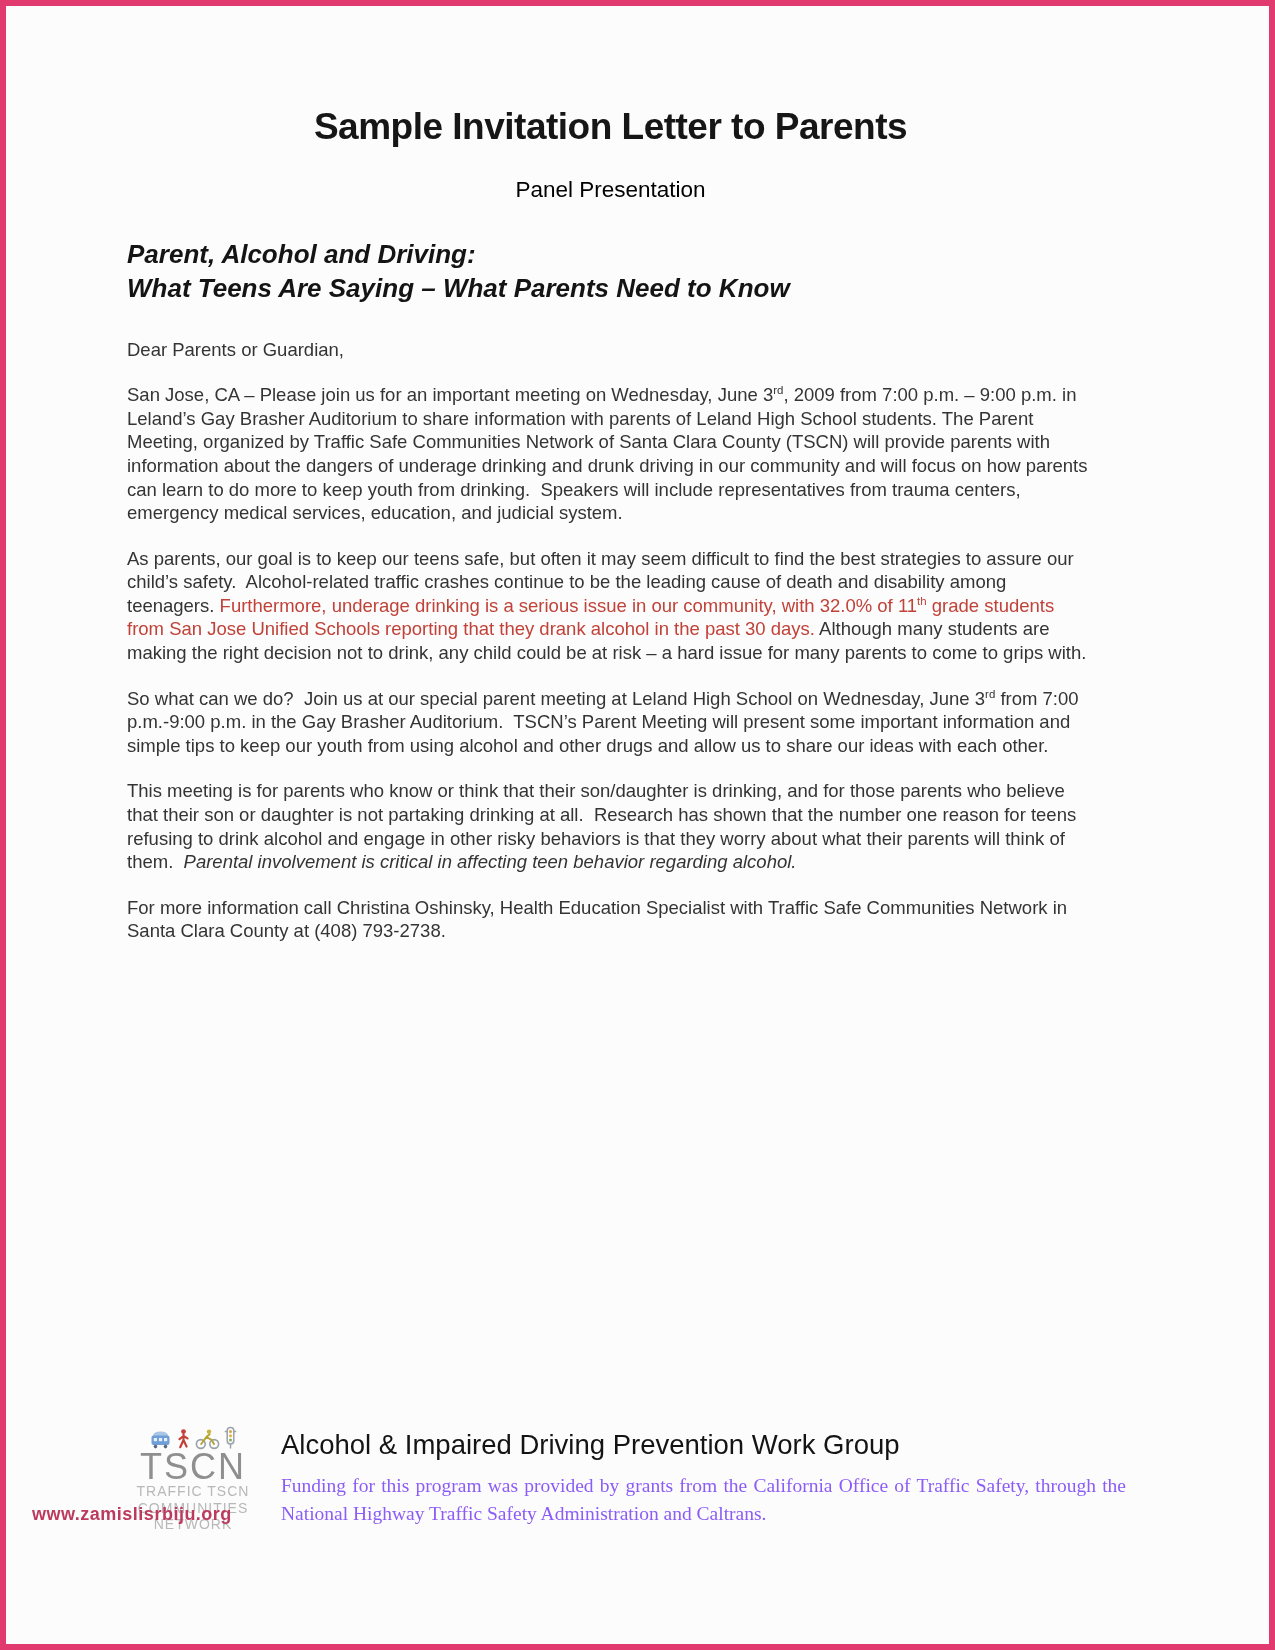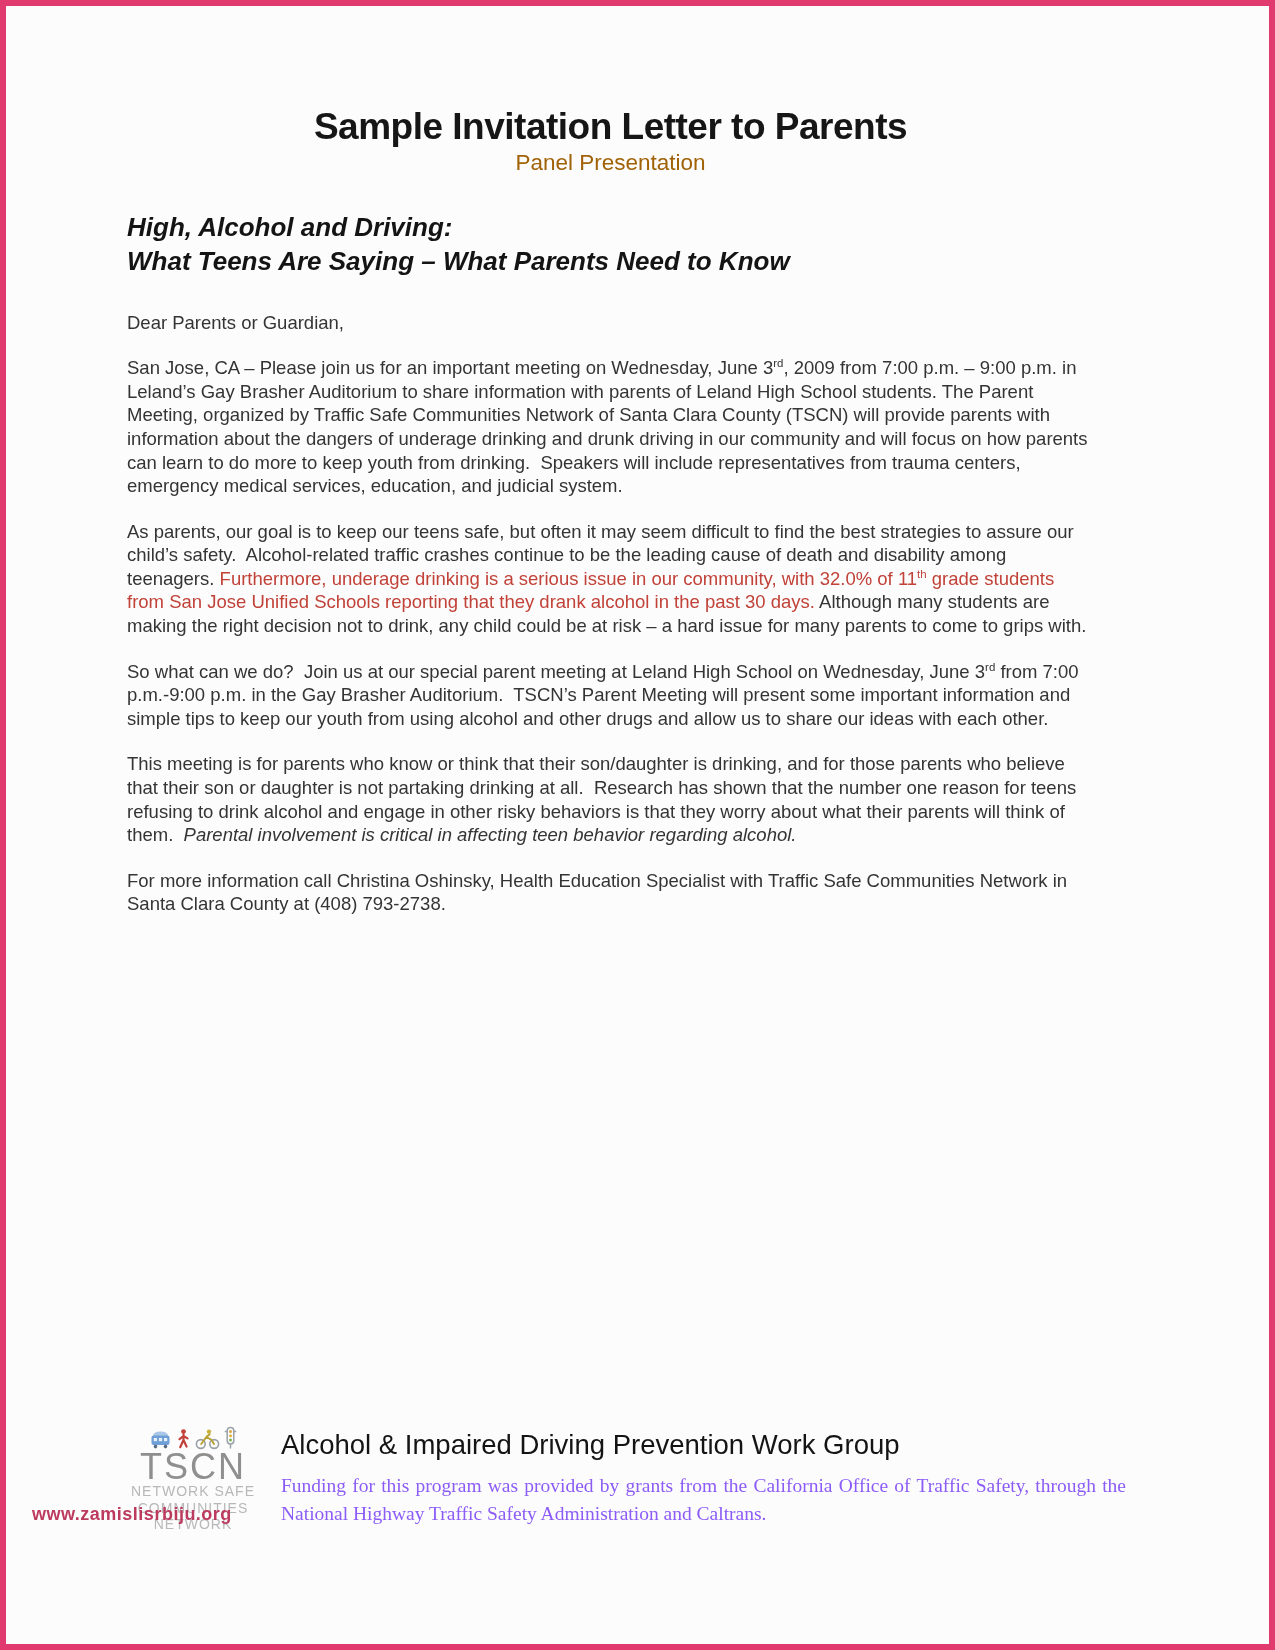--- a/index.html
+++ b/index.html
@@ -24,24 +24,25 @@
   .title {
     margin-top: 100px;
     text-align: center;
     font-size: 37px;
     font-weight: bold;
     letter-spacing: -0.5px;
     color: #161616;
     line-height: 1.15;
   }
   .subtitle {
+    margin-top: 27px;
     text-align: center;
     font-size: 22.5px;
     font-weight: normal;
-    color: #a16207;
+    color: #000000;
     line-height: 28px;
   }
   .letter-heading {
     margin-top: 33px;
     font-size: 26px;
     font-weight: bold;
     font-style: italic;
     color: #141414;
     line-height: 34px;
   }
@@ -135,21 +136,21 @@
   .icon svg { display: block; }
 </style>
 </head>
 <body>
 
 <div class="page">
   <div class="content">
     <h1 class="title">Sample Invitation Letter to Parents</h1>
     <div class="subtitle">Panel Presentation</div>
     <h2 class="letter-heading">
-      <span class="hline">High, Alcohol and Driving:</span>
+      <span class="hline">Parent, Alcohol and Driving:</span>
       <span class="hline">What Teens Are Saying – What Parents Need to Know</span>
     </h2>
     <p class="salutation">Dear Parents or Guardian,</p>
     <p class="body-p"><span class="seg-normal">San Jose, CA – Please join us for an important meeting on Wednesday, June 3</span><span class="seg-sup">rd</span><span class="seg-normal">, 2009 from 7:00 p.m. – 9:00 p.m. in Leland’s Gay Brasher Auditorium to share information with parents of Leland High School students. The Parent Meeting, organized by Traffic Safe Communities Network of Santa Clara County (TSCN) will provide parents with information about the dangers of underage drinking and drunk driving in our community and will focus on how parents can learn to do more to keep youth from drinking.  Speakers will include representatives from trauma centers, emergency medical services, education, and judicial system.</span></p>
     <p class="body-p"><span class="seg-normal">As parents, our goal is to keep our teens safe, but often it may seem difficult to find the best strategies to assure our child’s safety.  Alcohol-related traffic crashes continue to be the leading cause of death and disability among teenagers. </span><span class="seg-red">Furthermore, underage drinking is a serious issue in our community, with 32.0% of 11</span><span class="seg-red-sup">th</span><span class="seg-red"> grade students from San Jose Unified Schools reporting that they drank alcohol in the past 30 days.</span><span class="seg-normal"> Although many students are making the right decision not to drink, any child could be at risk – a hard issue for many parents to come to grips with.</span></p>
     <p class="body-p"><span class="seg-normal">So what can we do?  Join us at our special parent meeting at Leland High School on Wednesday, June 3</span><span class="seg-sup">rd</span><span class="seg-normal"> from 7:00 p.m.-9:00 p.m. in the Gay Brasher Auditorium.  TSCN’s Parent Meeting will present some important information and simple tips to keep our youth from using alcohol and other drugs and allow us to share our ideas with each other.</span></p>
     <p class="body-p"><span class="seg-normal">This meeting is for parents who know or think that their son/daughter is drinking, and for those parents who believe that their son or daughter is not partaking drinking at all.  Research has shown that the number one reason for teens refusing to drink alcohol and engage in other risky behaviors is that they worry about what their parents will think of them.  </span><span class="seg-italic">Parental involvement is critical in affecting teen behavior regarding alcohol.</span></p>
     <p class="body-p"><span class="seg-normal">For more information call Christina Oshinsky, Health Education Specialist with Traffic Safe Communities Network in Santa Clara County at (408) 793-2738.</span></p>
   </div>
 
@@ -185,21 +186,21 @@
           <svg width="15" height="24" viewBox="0 0 15 24">
             <rect x="4.2" y="1.5" width="6.6" height="16.5" rx="3.2" fill="none" stroke="#9aa2aa" stroke-width="1.5"></rect>
             <circle cx="7.5" cy="5.6" r="1.5" fill="#d8a63c"></circle>
             <circle cx="7.5" cy="9.8" r="1.5" fill="#e2b23a"></circle>
             <circle cx="7.5" cy="14" r="1.5" fill="#7cb35a"></circle>
             <path d="M7.5 18 L7.5 22.5 M1.8 5.6 L4.2 5.6 M10.8 5.6 L13.2 5.6" stroke="#9aa2aa" stroke-width="1.5"></path>
           </svg>
         </span>
       </div>
       <div class="logo-acronym">TSCN</div>
-      <div class="logo-line">NETWORK SAFE</div>
+      <div class="logo-line">TRAFFIC TSCN</div>
       <div class="logo-line">COMMUNITIES</div>
       <div class="logo-line">NETWORK</div>
     </div>
     <div class="footer-text">
       <div class="group-line">Alcohol &amp; Impaired Driving Prevention Work Group</div>
       <div class="funding">Funding for this program was provided by grants from the California Office of Traffic Safety, through the National Highway Traffic Safety Administration and Caltrans.</div>
     </div>
   </div>
 
   <div class="watermark">www.zamislisrbiju.org</div>

